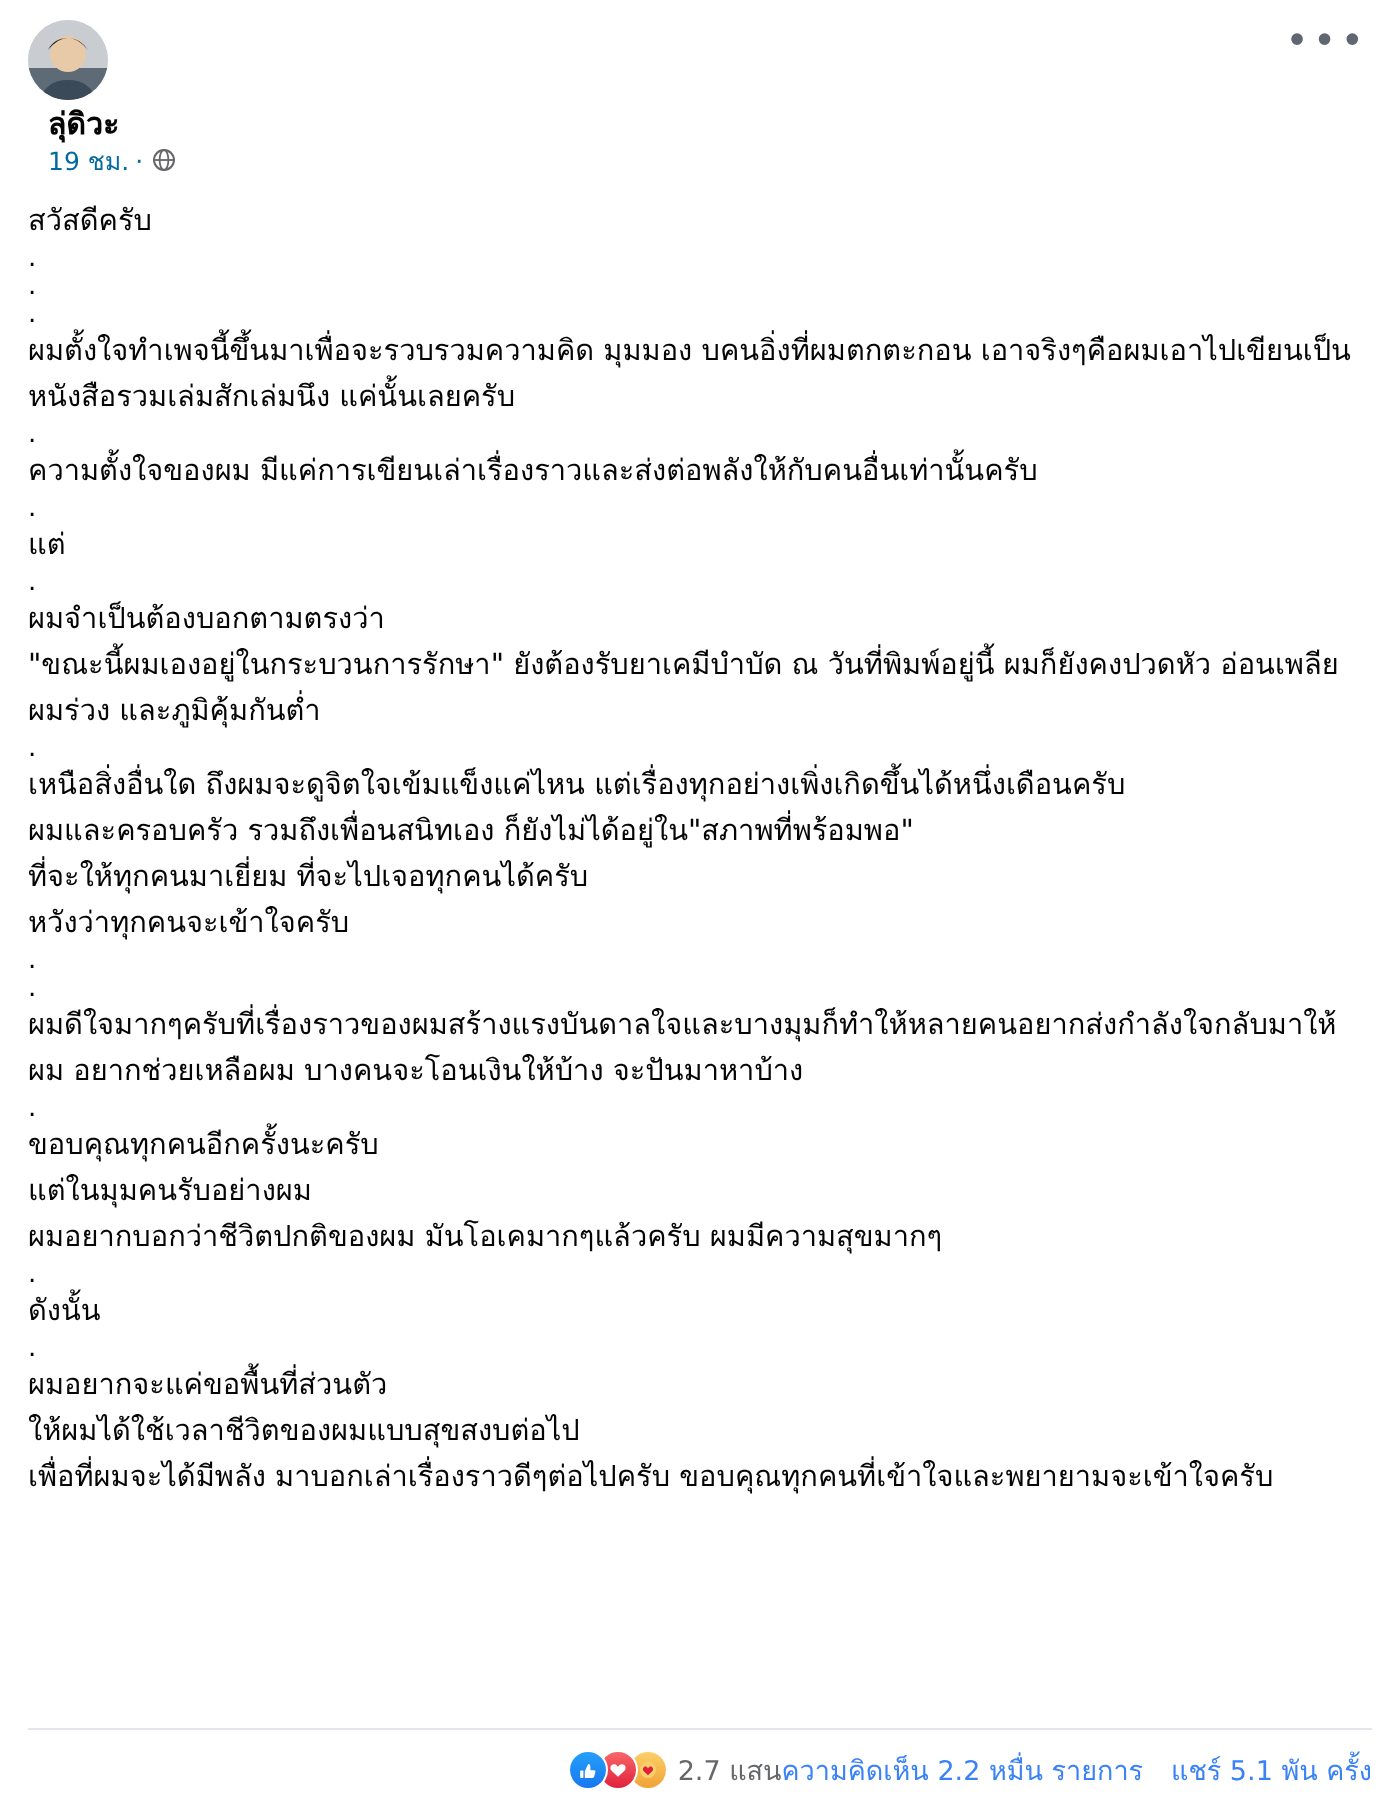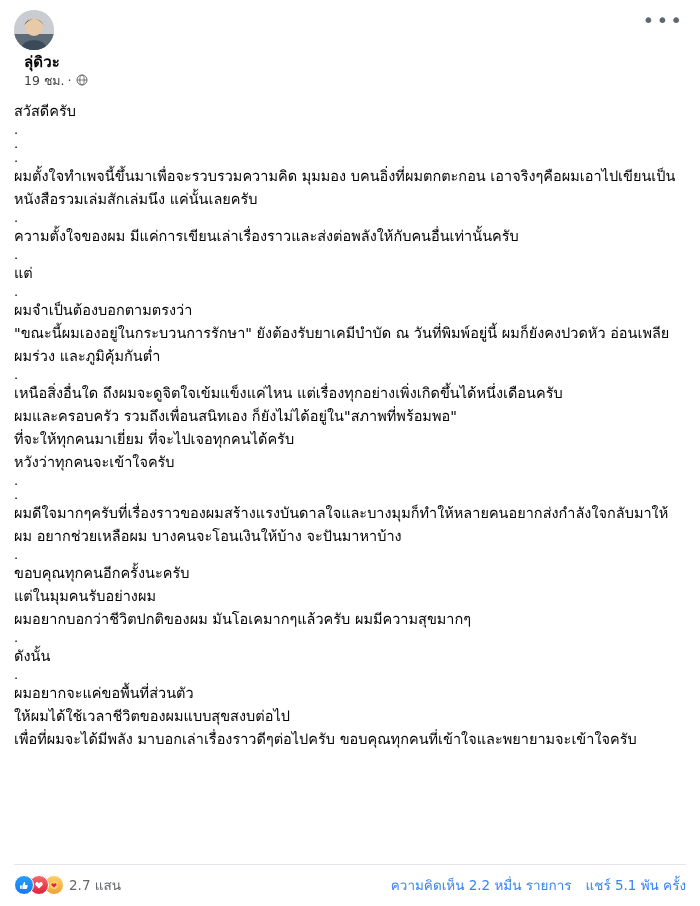--- a/index.html
+++ b/index.html
@@ -52,21 +52,21 @@
     font-size: 15px;
     font-weight: bold;
     color: #050505;
     line-height: 18px;
     letter-spacing: 0.1px;
   }
   .meta-row {
     display: flex;
     align-items: center;
     margin-top: 2px;
-    color: #404040;
+    color: #0369a1;
     font-size: 12.5px;
     line-height: 15px;
   }
   .meta-sep {
     margin: 0 3px;
   }
   .globe-icon {
     display: inline-flex;
     align-items: center;
     margin-left: 1px;
@@ -104,21 +104,21 @@
     height: 14px;
   }
 
   
   .post-footer {
     border-top: 1px solid #e4e6eb;
     margin: 6px 14px 0 14px;
     padding: 9px 0 10px 0;
     display: flex;
     align-items: center;
-    justify-content: space-between;
+    justify-content: flex-end;
     font-size: 13.5px;
     color: #65676b;
   }
   .reactions {
     display: flex;
     align-items: center;
   }
   .reaction-icons {
     display: flex;
     align-items: center;

